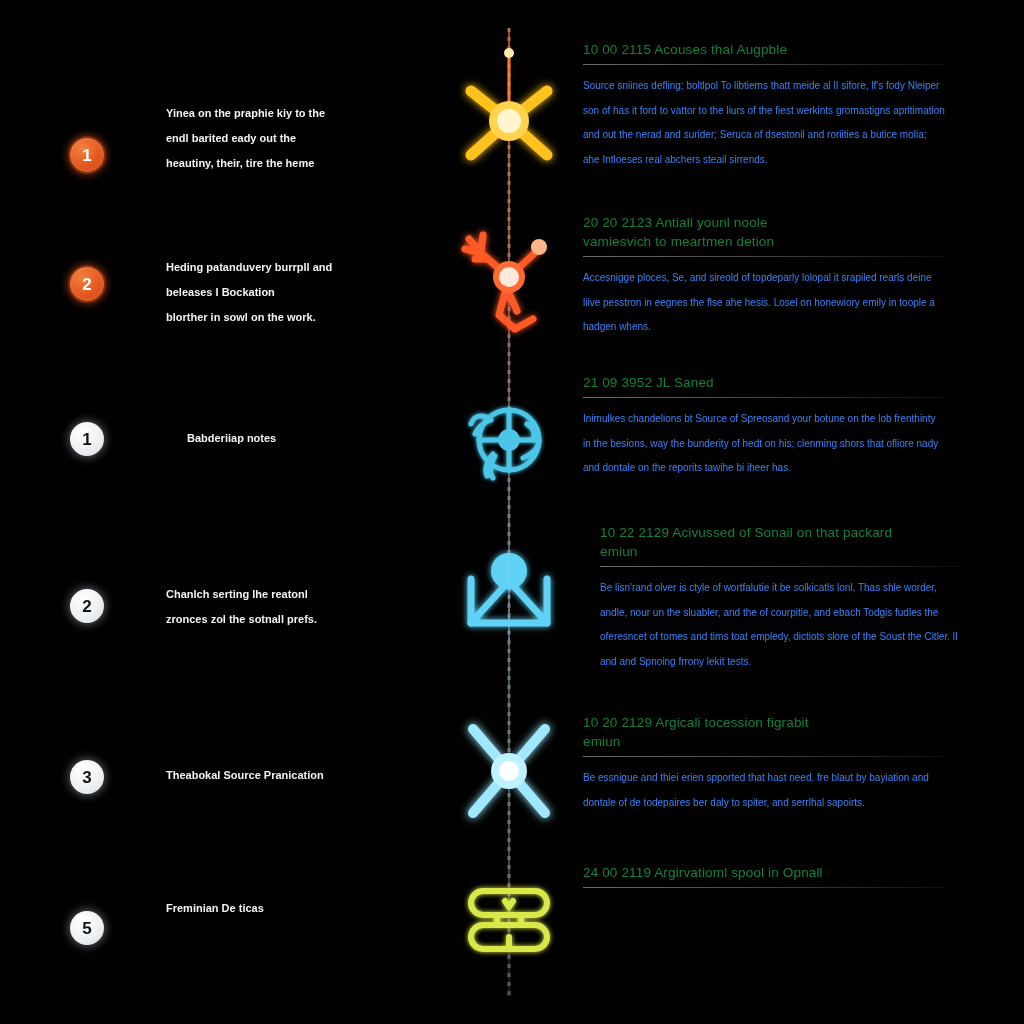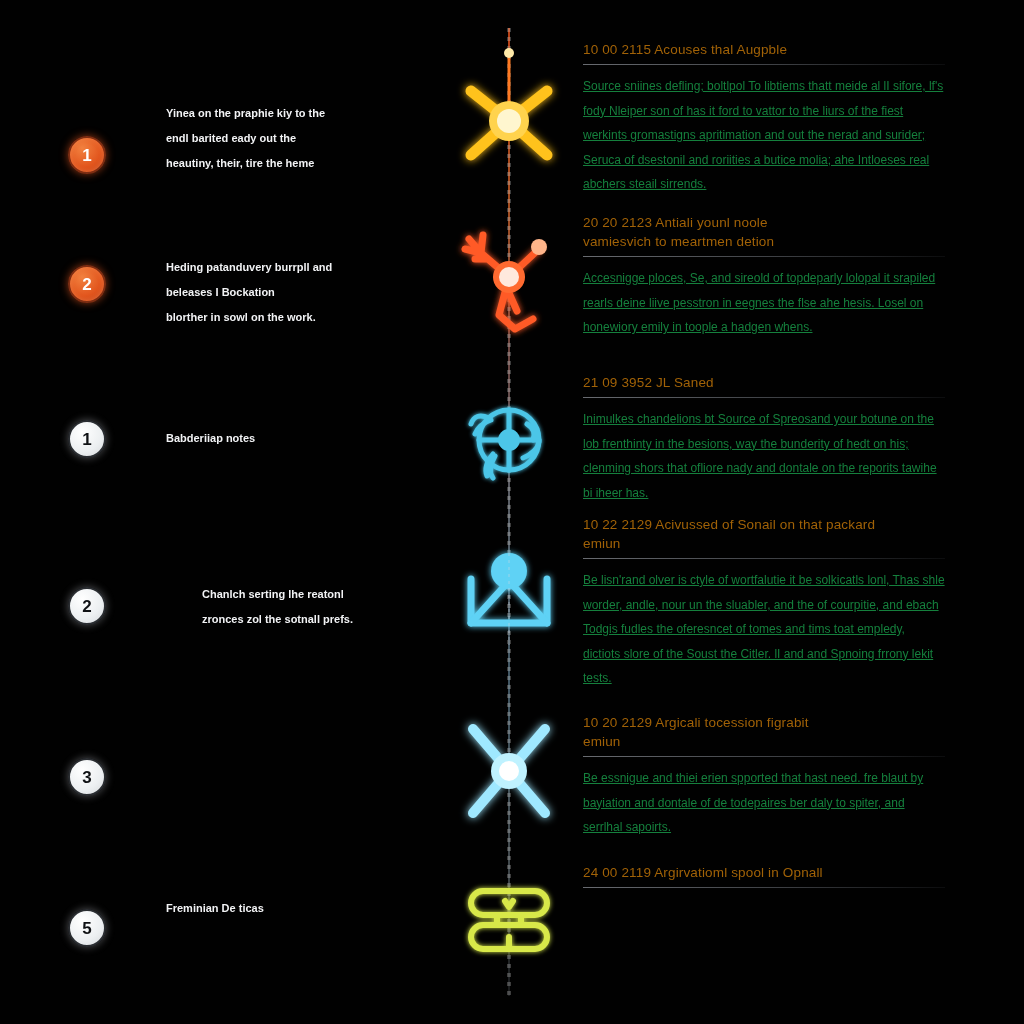--- a/index.html
+++ b/index.html
@@ -125,39 +125,38 @@
 
   
   .right-col {
     position: absolute;
     left: 583px;
     width: 362px;
   }
   .entry-head {
     font-size: 13.5px;
     line-height: 19px;
-    color: #a16207;
+    color: #15803d;
     padding-bottom: 5px;
     white-space: pre-line;
     letter-spacing: .15px;
   }
   .entry-rule {
     height: 1px;
     width: 100%;
     background: linear-gradient(to right,
         rgba(190,195,205,0.55) 0%,
         rgba(150,156,166,0.40) 55%,
         rgba(90,95,105,0.12) 100%);
     margin-bottom: 9px;
   }
   .entry-body {
-    font-size: 12px;
+    font-size: 10px;
     line-height: 24.5px;
-    color: #15803d;
-    text-decoration: underline;
+    color: #3b82f6;
   }
 </style>
 </head>
 <body>
 
 <div id="timeline-root">
 
   <div class="spine"></div>
 
   <div class="row" style="top:28px;height:175px;">
@@ -229,21 +228,21 @@
       <div class="entry-head">20 20 2123 Antiali younl noole
 vamiesvich to meartmen detion</div>
       <div class="entry-rule"></div>
       <div class="entry-body">Accesnigge ploces, Se, and sireold of topdeparly lolopal it srapiled rearls deine liive pesstron in eegnes the flse ahe hesis. Losel on honewiory emily in toople a hadgen whens.</div>
     </div>
   </div>
 
   <div class="row" style="top:365px;height:150px;">
     <div class="left-col">
       <div class="badge cool" style="top:55px;">1</div>
-      <div class="label" style="top:61px;">Babderiiap notes</div>
+      <div class="label" style="top:61px;margin-left:21px;">Babderiiap notes</div>
     </div>
     <div class="icon-cell" style="top:25px;height:100px;">
       <svg width="112" height="100" viewBox="0 0 112 100">
         <g stroke="#4cc6e8" stroke-width="5" fill="none" stroke-linecap="round" filter="url(#gc)">
           <circle cx="56" cy="50" r="30"></circle>
           <line x1="26" y1="50" x2="86" y2="50"></line>
           <line x1="56" y1="20" x2="56" y2="80"></line>
           <path d="M36 28 Q22 22 18 34 M38 30 Q26 34 22 44"></path>
           <path d="M40 64 Q30 76 34 86 M42 66 Q34 80 40 88"></path>
           <path d="M74 34 Q84 40 80 50"></path>
@@ -264,21 +263,21 @@
     <div class="right-col" style="top:8px;">
       <div class="entry-head">21 09 3952 JL Saned</div>
       <div class="entry-rule"></div>
       <div class="entry-body">Inimulkes chandelions bt Source of Spreosand your botune on the lob frenthinty in the besions, way the bunderity of hedt on his; clenming shors that ofliore nady and dontale on the reporits tawihe bi iheer has.</div>
     </div>
   </div>
 
   <div class="row" style="top:515px;height:190px;">
     <div class="left-col">
       <div class="badge cool" style="top:72px;">2</div>
-      <div class="label" style="top:67px;margin-left:36px;">Chanlch serting lhe reatonl
+      <div class="label" style="top:67px;">Chanlch serting lhe reatonl
 zronces zol the sotnall prefs.</div>
     </div>
     <div class="icon-cell" style="top:30px;height:105px;">
       <svg width="112" height="105" viewBox="0 0 112 105">
         <g stroke="#5ed2f5" stroke-width="7" fill="none" stroke-linecap="round" stroke-linejoin="round" filter="url(#gc2)">
           <path d="M18 34 L18 78 L94 78 L94 34"></path>
           <path d="M18 78 L56 36 L94 78"></path>
         </g>
         <circle cx="56" cy="26" r="18" fill="#5ed2f5" filter="url(#gc2)"></circle>
         <line x1="56" y1="8" x2="56" y2="100" stroke="#cfd6de" stroke-width="1" stroke-dasharray="3 4" opacity=".55"></line>
@@ -286,31 +285,32 @@
           <filter id="gc2" x="-60%" y="-60%" width="220%" height="220%">
             <feGaussianBlur stdDeviation="3" result="b"></feGaussianBlur>
             <feMerge>
                 <feMergeNode in="b"></feMergeNode>
                 <feMergeNode in="SourceGraphic"></feMergeNode>
               </feMerge>
           </filter>
         </defs>
       </svg>
     </div>
-    <div class="right-col" style="top:0;">
+    <div class="right-col" style="top:8px;margin-left:17px;">
       <div class="entry-head">10 22 2129 Acivussed of Sonail on that packard
 emiun</div>
       <div class="entry-rule"></div>
       <div class="entry-body">Be lisn'rand olver is ctyle of wortfalutie it be solkicatls lonl, Thas shle worder, andle, nour un the sluabler, and the of courpitie, and ebach Todgis fudles the oferesncet of tomes and tims toat empledy, dictiots slore of the Soust the Citler. lI and and Spnoing frrony lekit tests.</div>
     </div>
   </div>
 
   <div class="row" style="top:705px;height:150px;">
     <div class="left-col">
       <div class="badge cool" style="top:53px;">3</div>
+      <div class="label" style="top:58px;">Theabokal Source Pranication</div>
     </div>
     <div class="icon-cell" style="top:8px;height:120px;">
       <svg width="112" height="120" viewBox="0 0 112 120">
         <g stroke="#9fe8ff" stroke-width="10" stroke-linecap="round" filter="url(#gb)">
           <line x1="56" y1="58" x2="20" y2="16"></line>
           <line x1="56" y1="58" x2="92" y2="16"></line>
           <line x1="56" y1="58" x2="20" y2="100"></line>
           <line x1="56" y1="58" x2="92" y2="100"></line>
         </g>
         <circle cx="56" cy="58" r="18" fill="#bff2ff"></circle>

